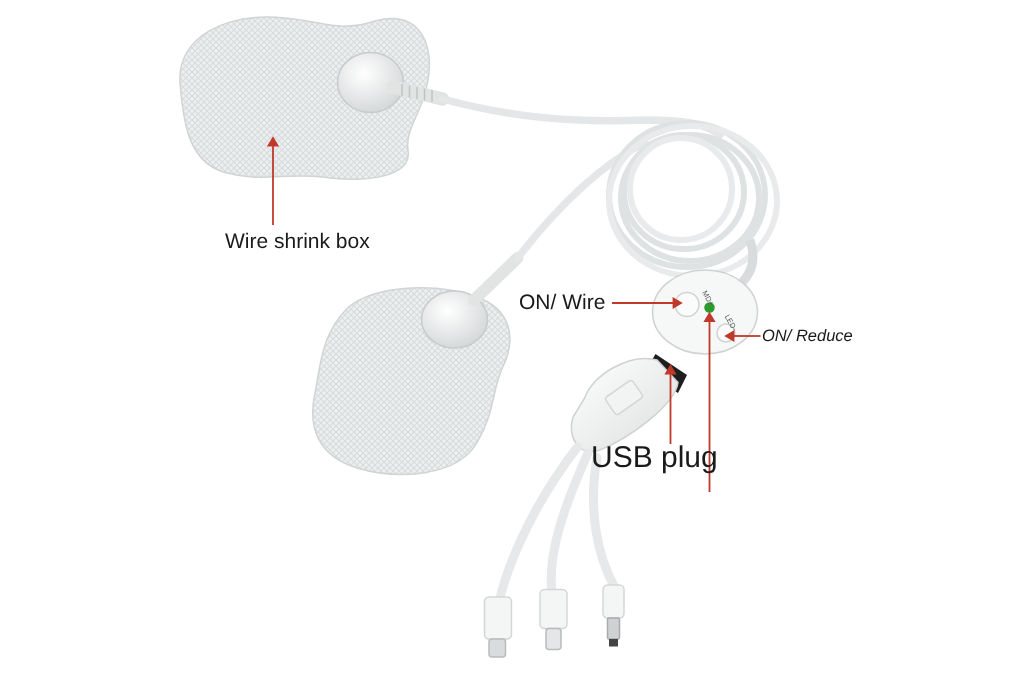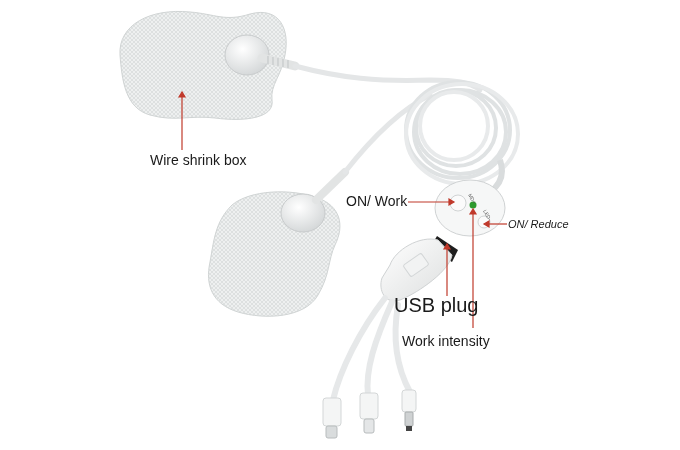--- a/index.html
+++ b/index.html
@@ -101,18 +101,17 @@
     <line x1="488" y1="224" x2="507" y2="224"></line>
     <path d="M484 224 l5 -3 v6 z"></path>
     <line x1="447" y1="247" x2="447" y2="296"></line>
     <path d="M447 244 l-3 5 h6 z"></path>
     <line x1="473" y1="212" x2="473" y2="328"></line>
     <path d="M473 209 l-3 5 h6 z"></path>
   </g>
 </svg>
 
 <div class="label lbl-wire">Wire shrink box</div>
-<div class="label lbl-onplus">ON/ Work</div>
+<div class="label lbl-onplus">ON/ Wire</div>
 <div class="label lbl-onreduce">ON/ Reduce</div>
 <div class="label lbl-usb">USB plug</div>
 <div class="label lbl-work">
-  <span>Work intensity</span>
 </div>
 
 </body></html>

